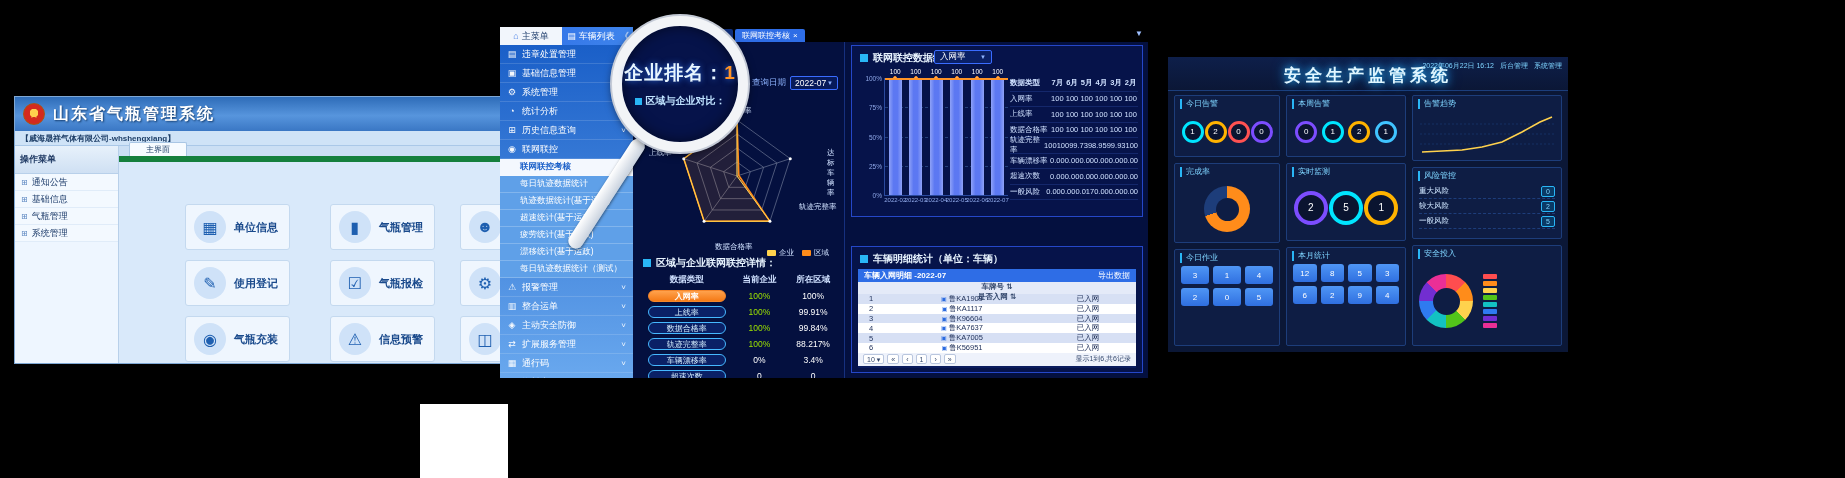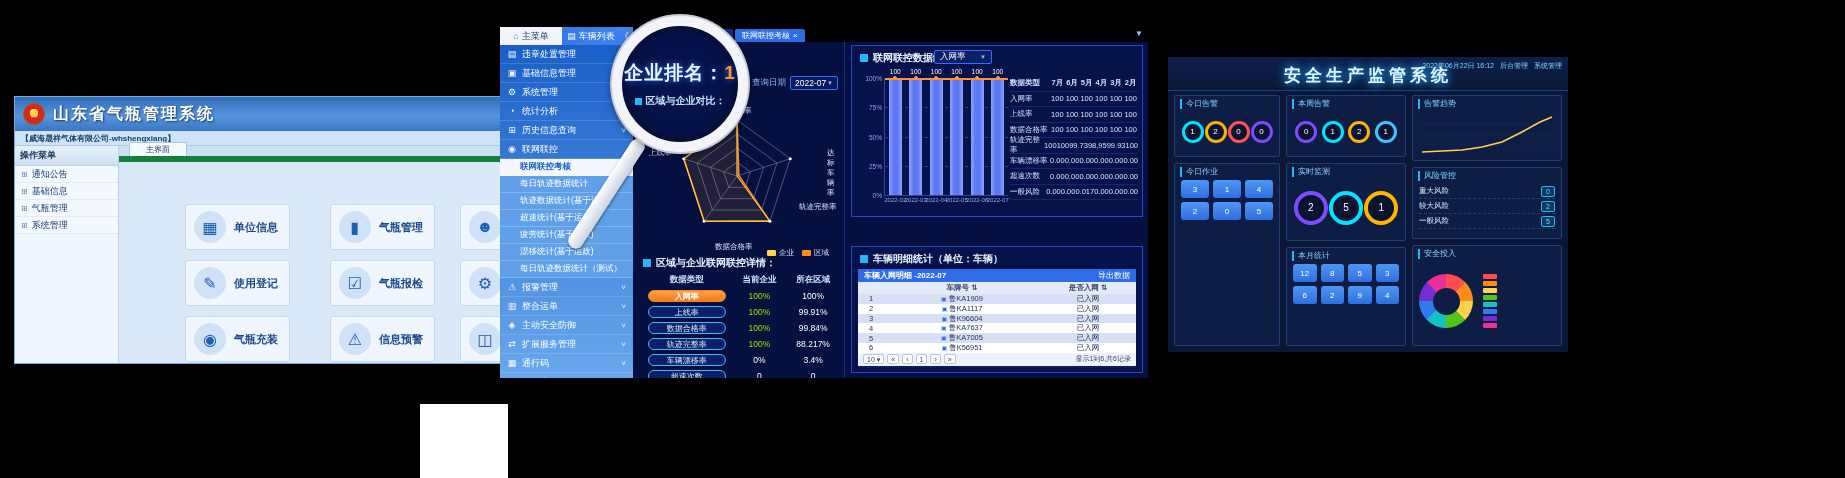--- a/index.html
+++ b/index.html
@@ -14,21 +14,21 @@
 
   
   #lw{position:absolute;left:14px;top:96px;width:489px;height:268px;background:#d9e9fa;overflow:hidden;border:1px solid #7fa8d4;}
   #lw-titlebar{height:34px;background:linear-gradient(#2e6cb8,#5795dd 55%,#3a77c4);display:flex;align-items:center;padding:0 8px;gap:8px;}
   #lw-emblem{width:22px;height:22px;border-radius:50%;background:radial-gradient(circle at 50% 45%,#ffd24d 0 28%,#d42a1e 30% 100%);border:1px solid #a51; color:#ffd24d;font-size:11px;line-height:20px;text-align:center;}
   #lw-title{color:#fff;font-size:16px;font-weight:bold;letter-spacing:2px;text-shadow:1px 1px 2px #123a6b;}
   #lw-companybar{height:15px;background:#cfe3f7;border-bottom:1px solid #aac8e8;display:flex;align-items:center;padding:0 6px;}
   #lw-company{font-size:8px;color:#1c3d66;font-weight:bold;}
   #lw-body{position:absolute;top:49px;left:0;right:0;bottom:0;display:flex;}
   #lw-side{width:104px;background:#eef6ff;border-right:1px solid #b8d0ea;}
-  #lw-menuhdr{height:20px;background:linear-gradient(#e7f1fb,#cfe0f3);border-bottom:1px solid #b8d0ea;font-size:9px;font-weight:bold;color:#223c66;display:flex;align-items:center;padding:0 5px;}
+  #lw-menuhdr{height:28px;background:linear-gradient(#e7f1fb,#cfe0f3);border-bottom:1px solid #b8d0ea;font-size:9px;font-weight:bold;color:#223c66;display:flex;align-items:center;padding:0 5px;}
   .lw-mi{height:17px;display:flex;align-items:center;gap:4px;padding:0 6px;border-bottom:1px solid #e0ecf9;background:#f3f9ff;font-size:9px;color:#22406e;cursor:pointer;}
   .lw-mi .plus{color:#5b86c0;font-size:8px;}
   #lw-main{position:relative;flex:1;}
   #lw-tabstrip{height:16px;background:#cbdff4;border-bottom:6px solid #15803d;display:flex;align-items:flex-end;padding-left:10px;}
   #lw-tab{width:58px;height:14px;background:#f6fbff;border:1px solid #a9c6e4;border-bottom:none;font-size:8px;color:#1c3d66;text-align:center;line-height:13px;border-radius:2px 2px 0 0;}
   .tile{position:absolute;width:105px;height:46px;background:#eff6fe;border:1px solid #c4d9ef;border-radius:3px;display:flex;align-items:center;gap:8px;padding:0 8px;}
   .tile .ticon{width:32px;height:32px;border-radius:50%;background:#cfe2f8;color:#1e5fb0;font-size:16px;display:flex;align-items:center;justify-content:center;flex:none;}
   .tile .tlabel{font-size:11px;font-weight:bold;color:#1a4a8c;}
 
   
@@ -91,21 +91,21 @@
   .mt-row{display:flex;height:15.5px;align-items:center;border-bottom:1px solid #14276b;}
   .mt-c0{width:40px;font-size:7.5px;color:#cfe0ff;}
   .mt-c{flex:1;text-align:center;font-size:7.5px;color:#cfe0ff;}
   .mt-h{font-weight:bold;}
 
   #pnl-veh{left:218px;top:219px;right:5px;height:127px;}
   #veh-table{position:absolute;left:6px;right:6px;top:22px;bottom:4px;background:#0a1c5e;}
   #veh-bluebar{height:13px;background:#2e6de6;display:flex;align-items:center;justify-content:space-between;padding:0 6px;}
   #veh-bluebar .tt{font-size:8px;color:#fff;font-weight:bold;}
   #veh-export{font-size:8px;color:#fff;cursor:pointer;}
-  #veh-colhdr{height:12px;background:#e4eaf8;display:flex;align-items:center;font-size:7.5px;color:#33476b;font-weight:bold;}
+  #veh-colhdr{height:12px;background:#e4eaf8;display:flex;align-items:center;font-size:7.5px;color:#33476b;font-weight:bold;flex-direction:column;}
   .vc0{width:26px;text-align:center;}
   .vc1{flex:1;text-align:center;}
   .vc2{width:96px;text-align:center;}
   .veh-row{height:9.8px;display:flex;align-items:center;font-size:7.5px;color:#22335c;}
   .veh-row:nth-child(odd){background:#d7e0f4;}
   .veh-row:nth-child(even){background:#ffffff;}
   .pl-ic{color:#2b6be0;font-size:6px;margin-right:2px;}
   #veh-pager{height:13px;background:#eef2fb;display:flex;align-items:center;gap:3px;padding:0 5px;font-size:7.5px;color:#33476b;}
   .pg-box{border:1px solid #b9c6de;background:#fff;border-radius:2px;padding:0 3px;height:10px;line-height:9px;font-size:7px;cursor:pointer;}
   #pg-summary{margin-left:auto;font-size:7px;}
@@ -614,20 +614,24 @@
       <div class="rcol" id="rw-col1">
           <div class="rpanel" style="height: 62px; flex: 0 0 auto;">
             <div class="rp-title">今日告警</div>
             <div class="ring-row">
               <div class="ring" style="border-color: rgb(0, 229, 255);">1</div>
               <div class="ring" style="border-color: rgb(255, 179, 0);">2</div>
               <div class="ring" style="border-color: rgb(255, 82, 82);">0</div>
               <div class="ring" style="border-color: rgb(124, 77, 255);">0</div>
             </div>
           </div>
+          <div class="rpanel" style="height: 80px; flex: 0 0 auto;">
+            <div class="rp-title">完成率</div>
+            <div class="donut" style="width: 46px; height: 46px; margin: 6px auto 0px; background: conic-gradient(rgb(255, 140, 26) 0deg, rgb(255, 140, 26) 70%, rgb(29, 61, 122) 70%, rgb(29, 61, 122) 100%);"></div>
+          </div>
           <div class="rpanel" style="flex: 1 1 0%;">
             <div class="rp-title">今日作业</div>
             <div class="chipgrid">
               <div class="chip">3</div>
               <div class="chip">1</div>
               <div class="chip">4</div>
               <div class="chip">2</div>
               <div class="chip">0</div>
               <div class="chip">5</div>
             </div>

